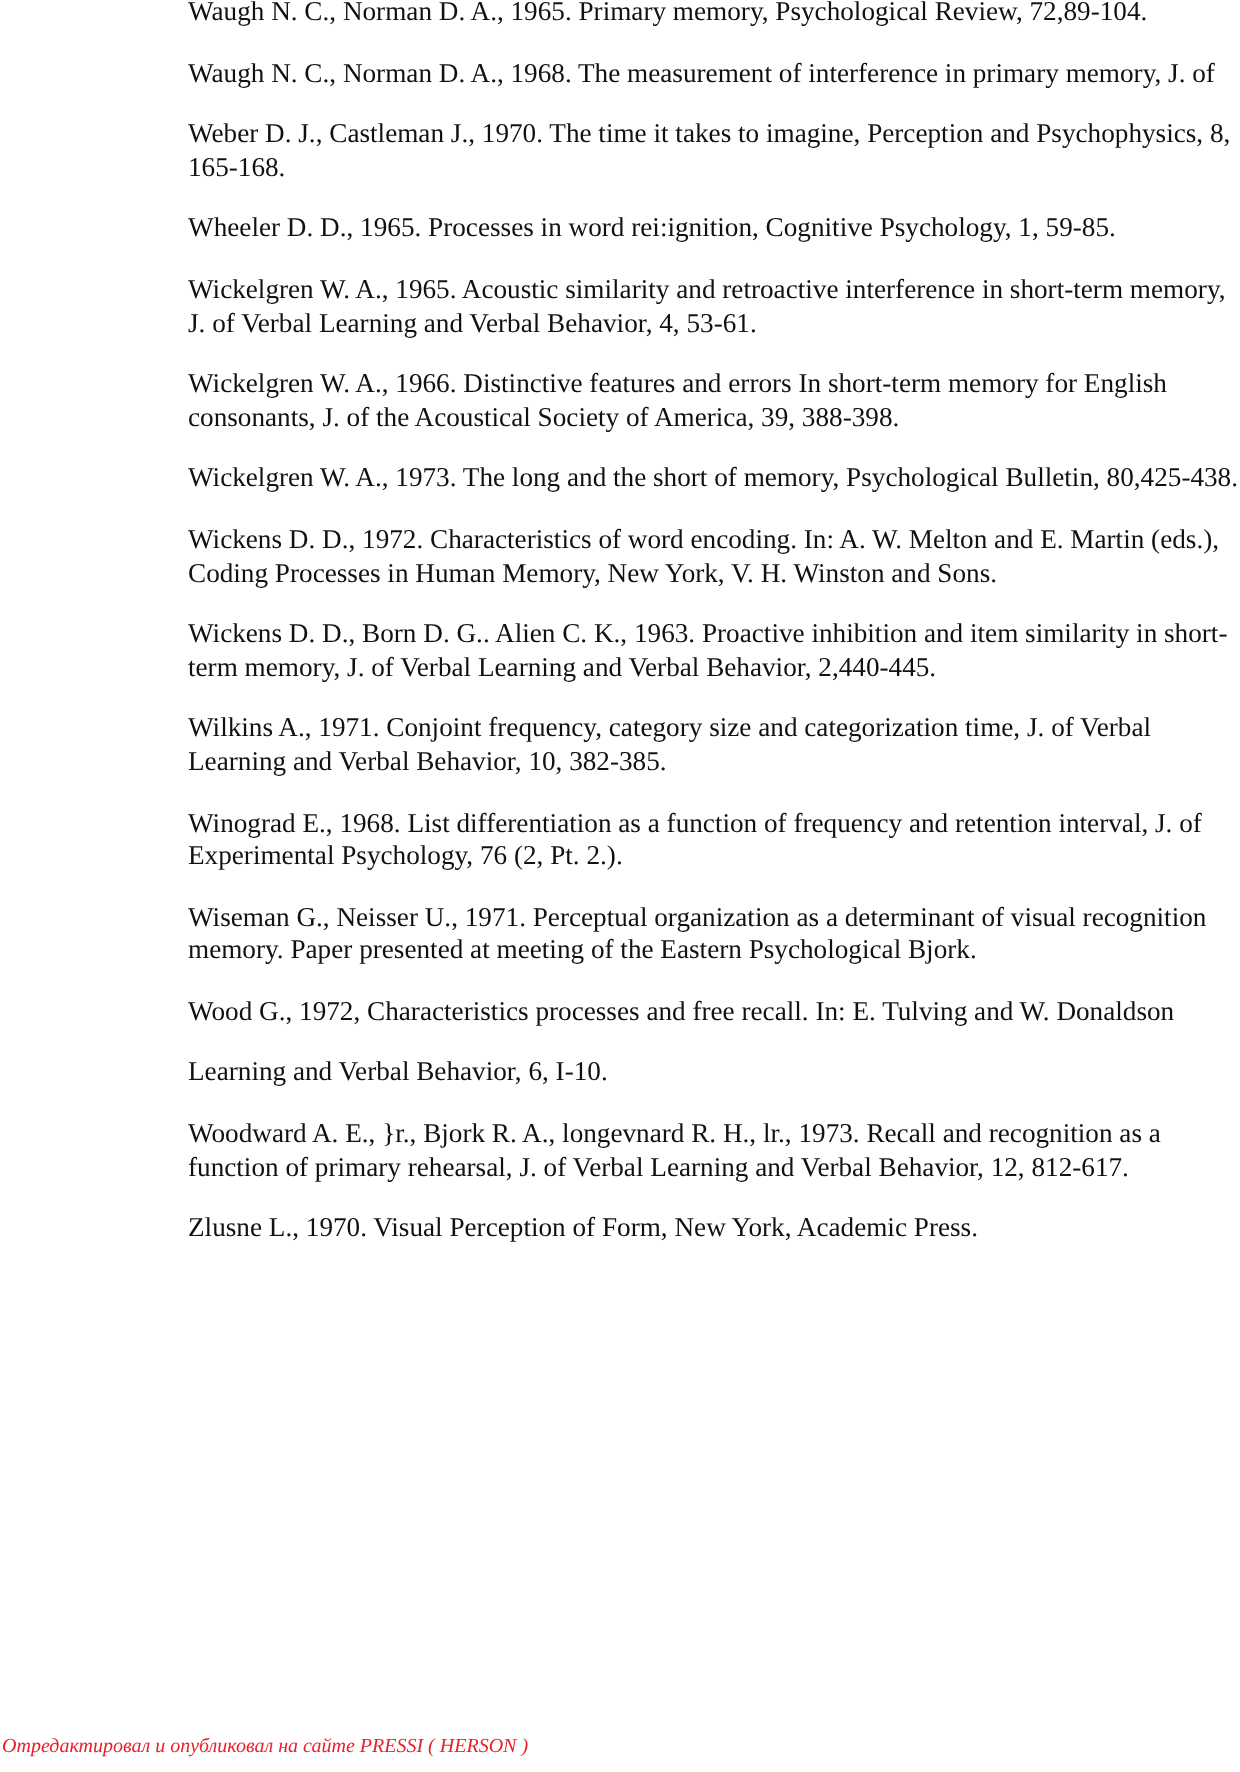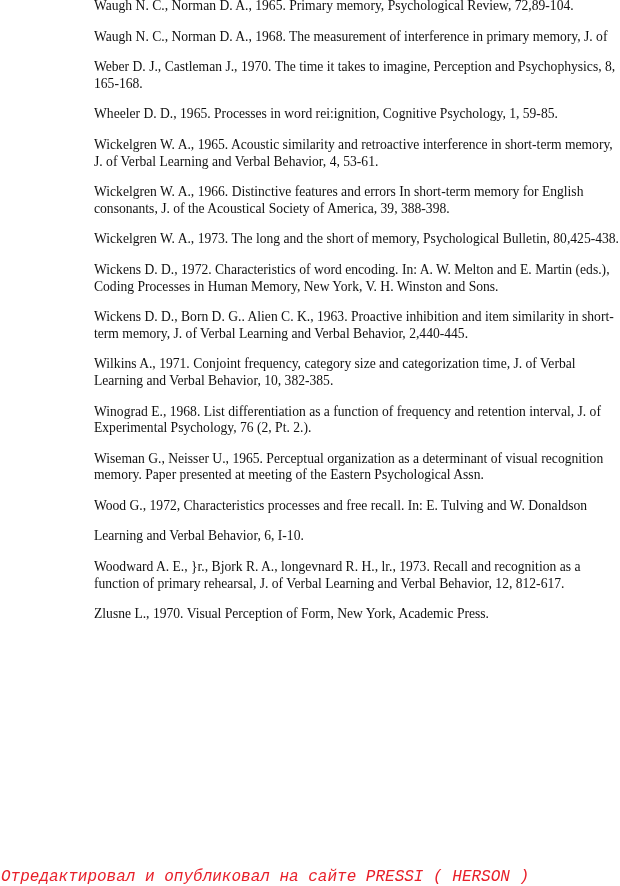--- a/index.html
+++ b/index.html
@@ -28,23 +28,23 @@
       white-space: normal;
     }
     .ref .line {
       display: block;
       white-space: nowrap;
     }
     .footer {
       position: absolute;
       left: 1px;
       top: 868px;
-      font-family: Liberation Mono, monospace;
+      font-family: Liberation Serif, serif;
       font-style: italic;
-      font-size: 16px;
+      font-size: 10px;
       color: #e8202a;
       white-space: nowrap;
     }
   </style>
 </head>
 <body>
 
 <div class="page">
   <p class="ref">
     <span class="line">Waugh N. C., Norman D. A., 1965. Primary memory, Psychological Review, 72,89-104.</span>
@@ -80,22 +80,22 @@
   </p>
   <p class="ref">
     <span class="line">Wilkins A., 1971. Conjoint frequency, category size and categorization time, J. of Verbal</span>
     <span class="line">Learning and Verbal Behavior, 10, 382-385.</span>
   </p>
   <p class="ref">
     <span class="line">Winograd E., 1968. List differentiation as a function of frequency and retention interval, J. of</span>
     <span class="line">Experimental Psychology, 76 (2, Pt. 2.).</span>
   </p>
   <p class="ref">
-    <span class="line">Wiseman G., Neisser U., 1965. Perceptual organization as a determinant of visual recognition</span>
-    <span class="line">memory. Paper presented at meeting of the Eastern Psychological Assn.</span>
+    <span class="line">Wiseman G., Neisser U., 1971. Perceptual organization as a determinant of visual recognition</span>
+    <span class="line">memory. Paper presented at meeting of the Eastern Psychological Bjork.</span>
   </p>
   <p class="ref">
     <span class="line">Wood G., 1972, Characteristics processes and free recall. In: E. Tulving and W. Donaldson</span>
   </p>
   <p class="ref">
     <span class="line">Learning and Verbal Behavior, 6, I-10.</span>
   </p>
   <p class="ref">
     <span class="line">Woodward A. E., }r., Bjork R. A., longevnard R. H., lr., 1973. Recall and recognition as a</span>
     <span class="line">function of primary rehearsal, J. of Verbal Learning and Verbal Behavior, 12, 812-617.</span>

